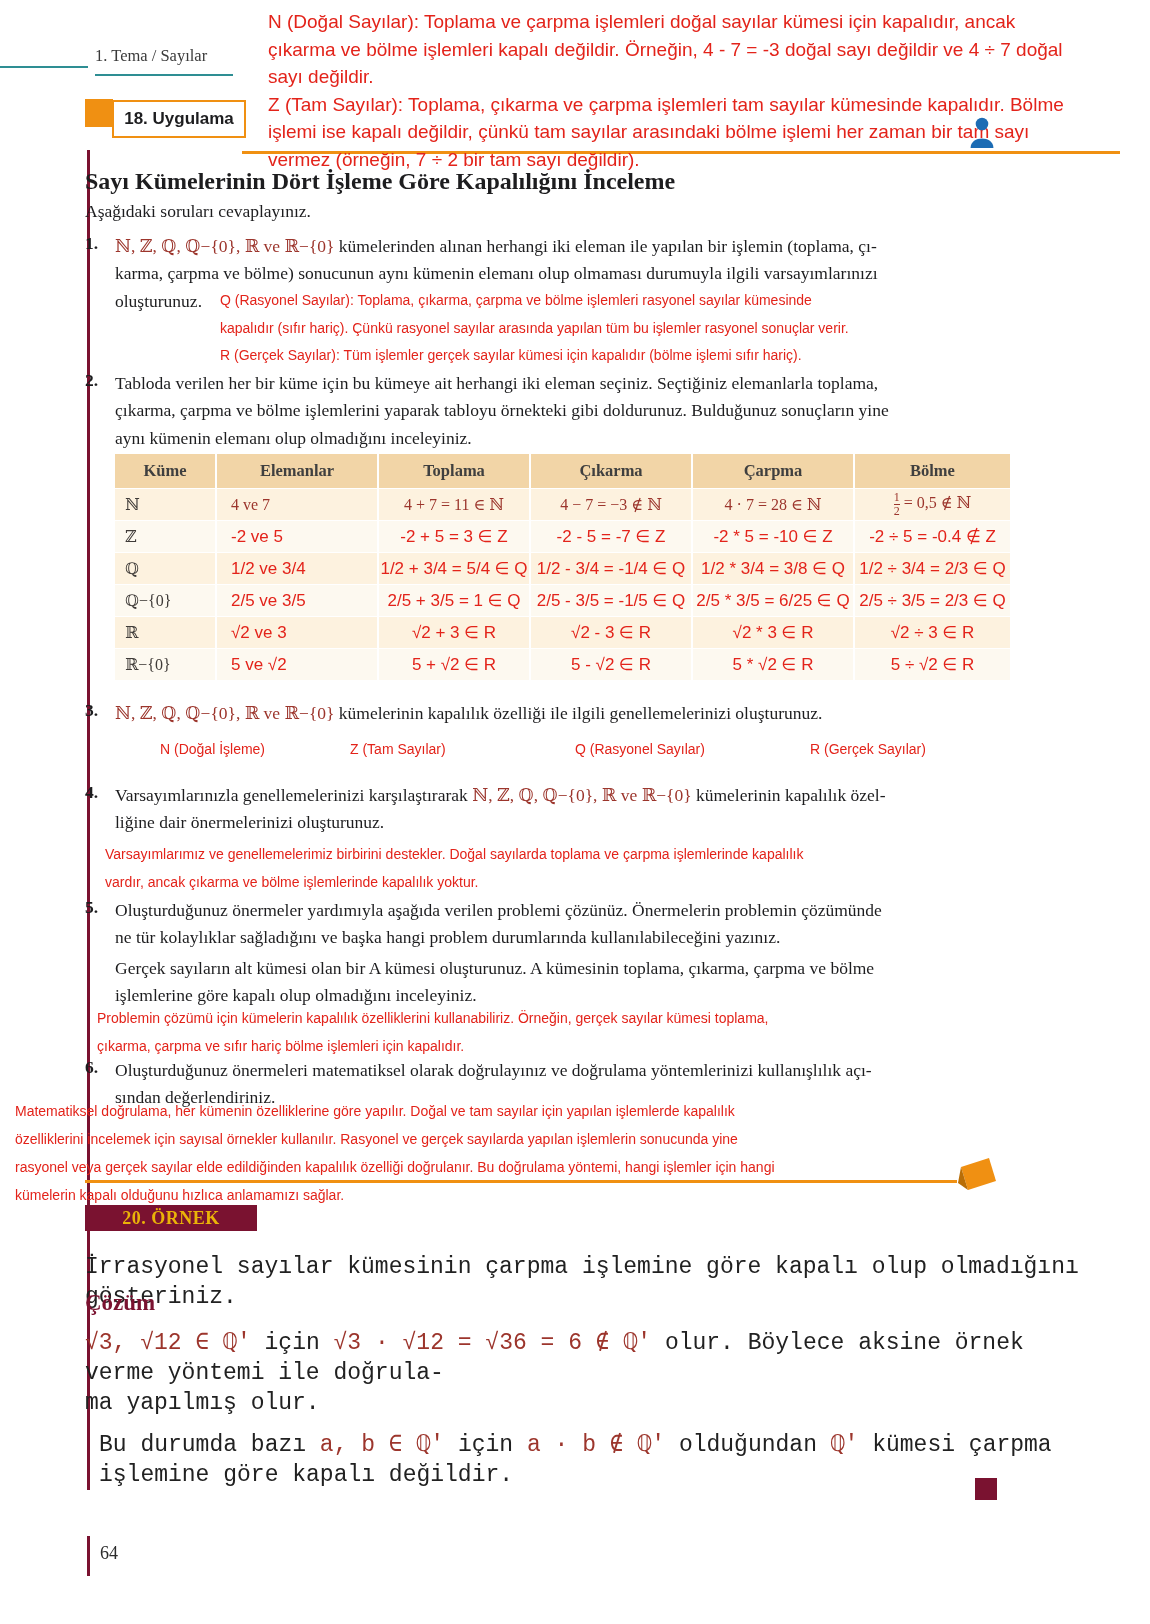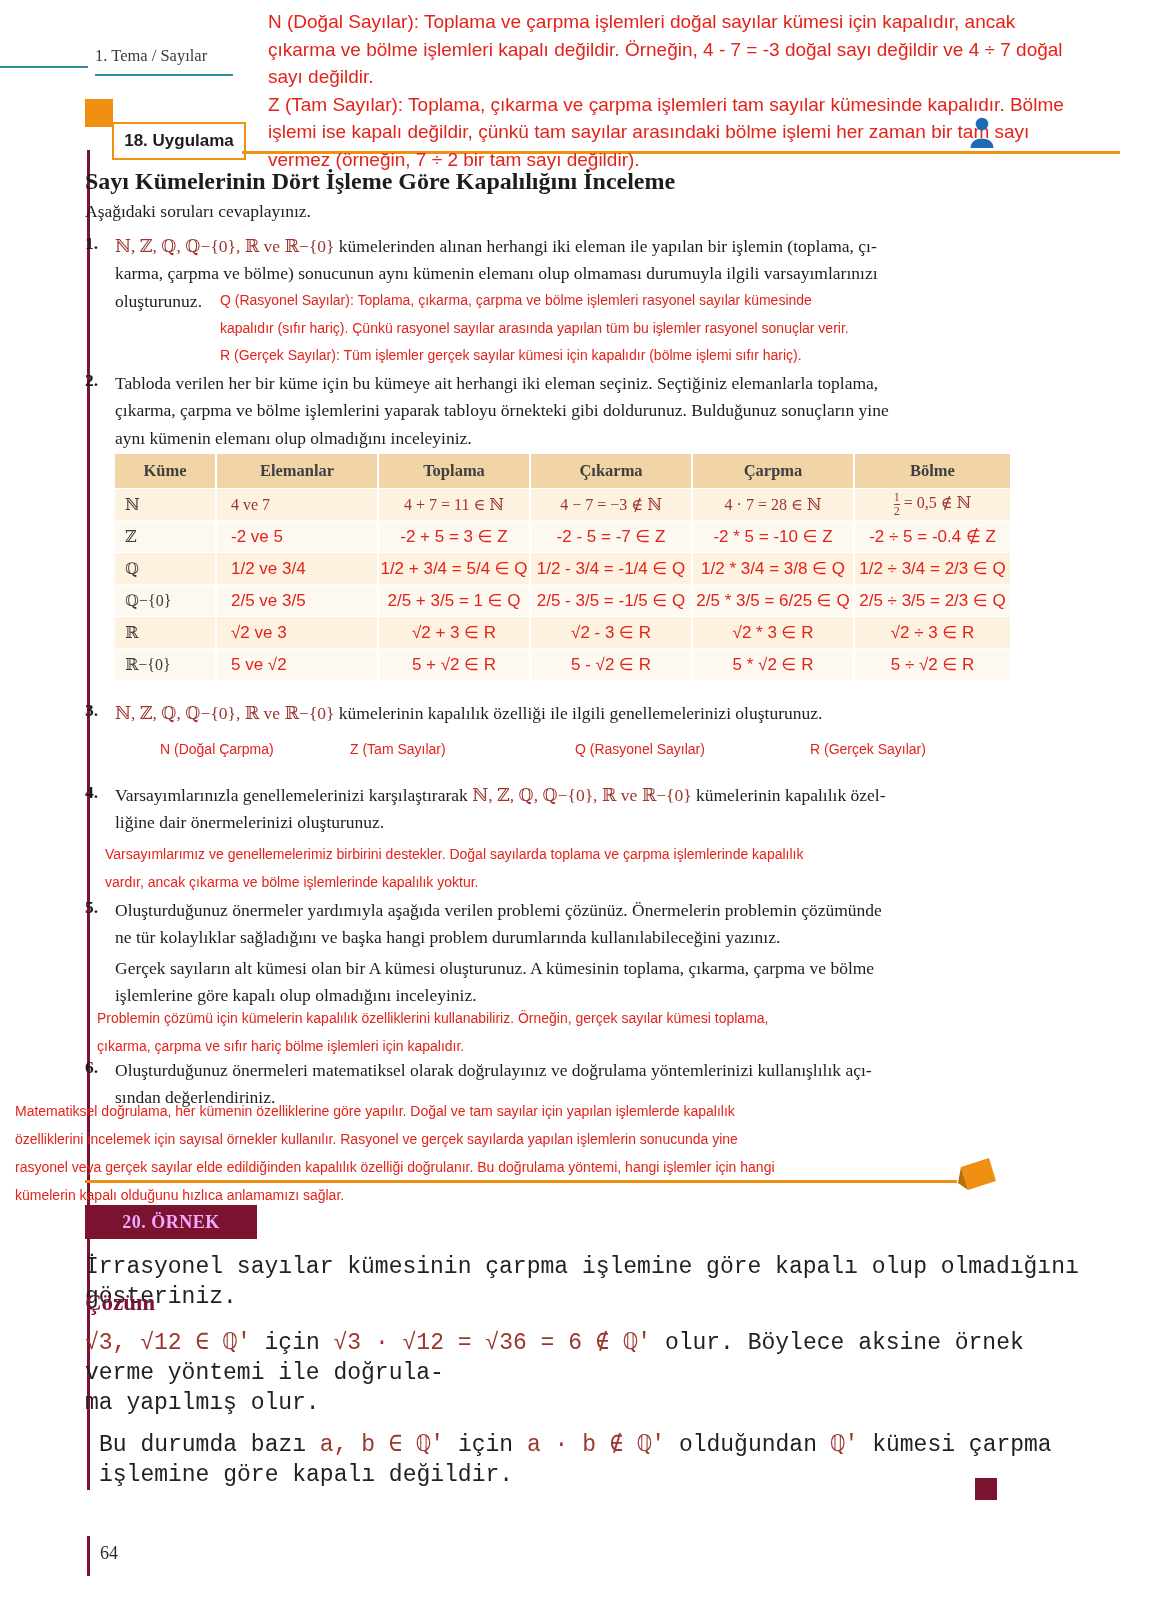--- a/index.html
+++ b/index.html
@@ -39,40 +39,40 @@
   .set-cell{text-align:left !important;padding-left:10px;color:#3f3b38;
             font-family:"Liberation Serif","DejaVu Serif","DejaVu Sans",serif}
   .printedc{color:#9c352c;font-family:"Liberation Serif","DejaVu Serif","DejaVu Sans",serif}
   .handcell{font-family:"Liberation Sans","DejaVu Sans",sans-serif;color:#e3231a;font-size:17px}
   .el-cell{text-align:left !important;padding-left:14px}
   .frac{display:inline-block;vertical-align:middle;text-align:center;font-size:12px;line-height:1.1;margin-right:4px}
   .frac .fn{display:block}
   .frac .fd{display:block;border-top:1px solid #9c352c}
 
   .ornek-badge{
-    width:172px;height:34px;display:flex;align-items:center;justify-content:center;
-    color:#f0abfc;font-weight:bold;font-size:18px;letter-spacing:0.5px;
+    width:172px;height:26px;display:flex;align-items:center;justify-content:center;
+    color:#eab308;font-weight:bold;font-size:18px;letter-spacing:0.5px;
     font-family:"Liberation Serif",serif;
   }
   .ex-text{font-family:Liberation Mono, monospace;font-size:23px;color:#212121;line-height:30px}
   .math{color:#9c352c}
   .cozum{font-size:23px;font-weight:bold;color:#7a1230}
   .pagenum{font-size:18px;color:#2b2b2b}
 </style>
 </head>
 <body>
 
 <div class="abs teal" style="left:0;top:66px;width:88px;height:2px"></div>
 <div class="abs tema" style="left:95px;top:46px">1. Tema / Sayılar</div>
 <div class="abs teal" style="left:95px;top:74px;width:138px;height:2px"></div>
 
 <div class="abs maroon-bg" style="left:87px;top:150px;width:3px;height:1340px"></div>
 
 <div class="abs badge-square" style="left:85px;top:99px"></div>
-<div class="abs badge-box" style="left:112px;top:122px">
+<div class="abs badge-box" style="left:112px;top:100px">
   <span>18. Uygulama</span>
 </div>
 <div class="abs rule" style="left:242px;top:151px;width:878px;height:3px"></div>
 
 <div class="abs hand pre top-note" style="left:268px;top:8px">N (Doğal Sayılar): Toplama ve çarpma işlemleri doğal sayılar kümesi için kapalıdır, ancak
 çıkarma ve bölme işlemleri kapalı değildir. Örneğin, 4 - 7 = -3 doğal sayı değildir ve 4 ÷ 7 doğal
 sayı değildir.
 Z (Tam Sayılar): Toplama, çıkarma ve çarpma işlemleri tam sayılar kümesinde kapalıdır. Bölme
 işlemi ise kapalı değildir, çünkü tam sayılar arasındaki bölme işlemi her zaman bir tam sayı
 vermez (örneğin, 7 ÷ 2 bir tam sayı değildir).</div>
@@ -167,21 +167,21 @@
       <td class="handcell">5 - √2 ∈ R</td>
       <td class="handcell">5 * √2 ∈ R</td>
       <td class="handcell">5 ÷ √2 ∈ R</td>
     </tr>
   </tbody>
 </table>
 
 <div class="abs qnum" style="left:85px;top:700px">3.</div>
 <div class="abs qtext" style="left:115px;top:700px"><span class="sets">ℕ, ℤ, ℚ, ℚ−{0}, ℝ ve ℝ−{0}</span><span> kümelerinin kapalılık özelliği ile ilgili genellemelerinizi oluşturunuz.</span></div>
 <div class="abs" style="left:115px;top:736px;width:1010px;height:30px">
-  <span class="abs hand ans" style="left:45px">N (Doğal Çarpma)</span>
+  <span class="abs hand ans" style="left:45px">N (Doğal İşleme)</span>
   <span class="abs hand ans" style="left:235px">Z (Tam Sayılar)</span>
   <span class="abs hand ans" style="left:460px">Q (Rasyonel Sayılar)</span>
   <span class="abs hand ans" style="left:695px">R (Gerçek Sayılar)</span>
 </div>
 
 <div class="abs qnum" style="left:85px;top:782px">4.</div>
 <div class="abs qtext" style="left:115px;top:782px">
   <div><span>Varsayımlarınızla genellemelerinizi karşılaştırarak </span><span class="sets">ℕ, ℤ, ℚ, ℚ−{0}, ℝ ve ℝ−{0}</span><span> kümelerinin kapalılık özel-</span></div>
   <div>liğine dair önermelerinizi oluşturunuz.</div>
 </div>

